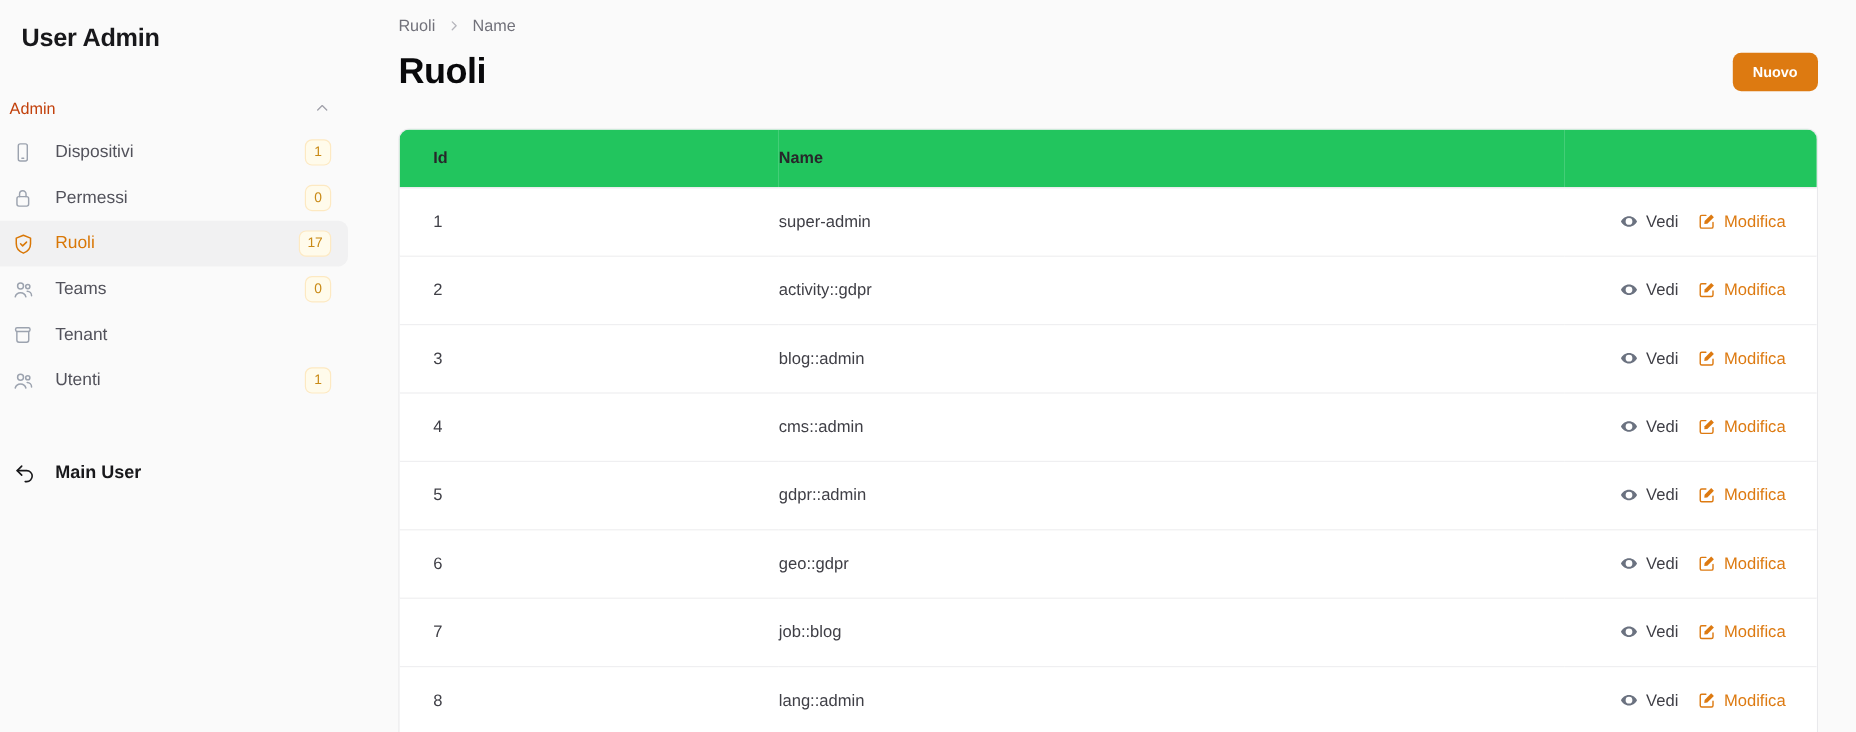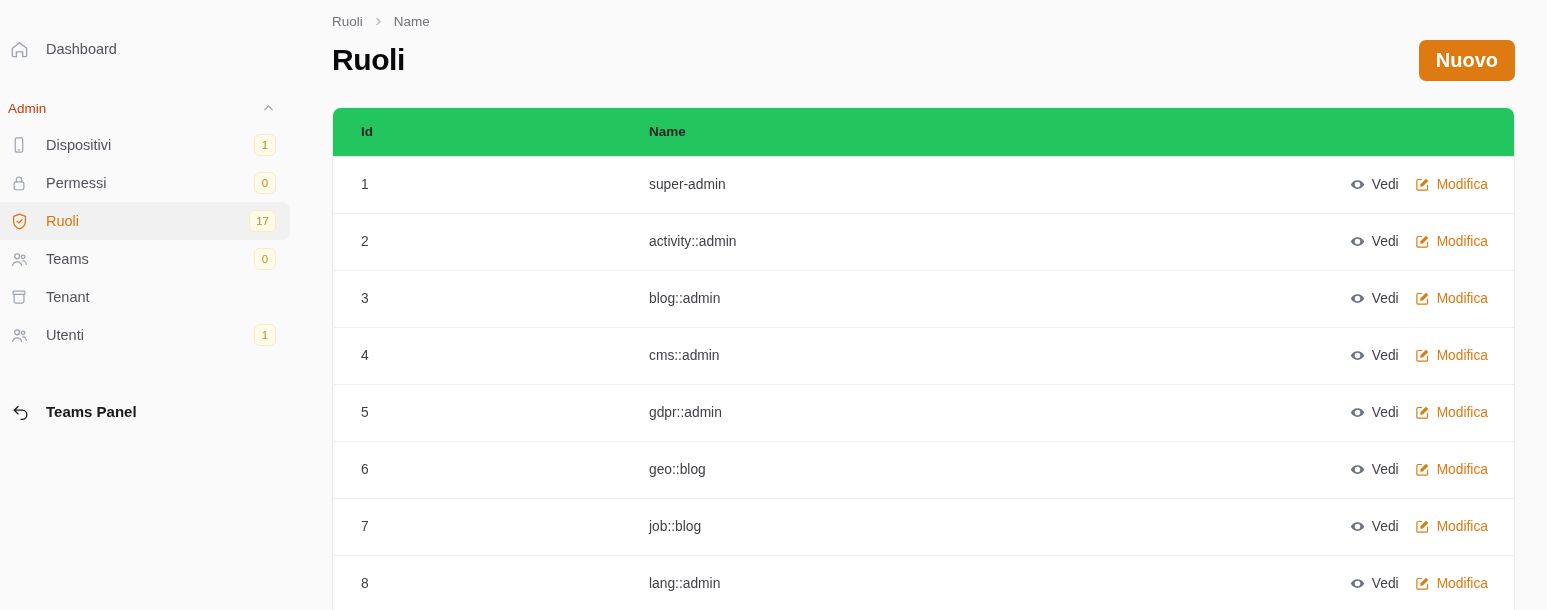--- a/index.html
+++ b/index.html
@@ -84,21 +84,21 @@
   .crumbs .sep { color: #b4b4bb; display: flex; }
   .title-row {
     display: flex; align-items: center;
     padding: 6px 0 0 42px; height: 54px;
   }
   .page-title { font-size: 30px; font-weight: bold; color: #09090b; letter-spacing: -0.4px; }
   .btn-new {
     margin-left: auto; margin-right: 16px;
     background: #dd7a11; color: #ffffff;
     border: none; border-radius: 7px;
-    padding: 9px 17px; font-size: 20px; font-weight: bold;
+    padding: 9px 17px; font-size: 12px; font-weight: bold;
     font-family: "Liberation Sans", sans-serif;
     cursor: pointer;
   }
 
   .card {
     margin: 23px 16px 0 42px;
     background: #ffffff;
     border: 1px solid #e9e9ec;
     border-radius: 9px 9px 0 0;
     overflow: hidden;
@@ -128,31 +128,24 @@
   .act.edit { color: #dd7a11; }
   .act.edit .ico { color: #dd7a11; display:flex; }
 </style>
 </head>
 <body>
 
 <div class="app">
 
   <aside class="sidebar">
 
+    <div class="brand">User Admin</div>
 
     <nav class="nav">
 
-      <div class="nav-row">
-        <span class="ico">
-          <svg width="19" height="19" viewBox="0 0 24 24" fill="none" stroke="currentColor" stroke-width="1.7" stroke-linecap="round" stroke-linejoin="round">
-            <path d="M3 10.5 12 3.5l9 7V20a1 1 0 0 1-1 1h-4v-6h-8v6H4a1 1 0 0 1-1-1z"></path>
-          </svg>
-        </span>
-        <span class="lbl">Dashboard</span>
-      </div>
 
       <div class="section-head">
         <span class="stitle">Admin</span>
         <span class="chev">
           <svg width="15" height="15" viewBox="0 0 24 24" fill="none" stroke="currentColor" stroke-width="1.8" stroke-linecap="round" stroke-linejoin="round">
               <path d="m6 14 6-6 6 6"></path>
             </svg>
         </span>
       </div>
 
@@ -227,21 +220,21 @@
 
     </nav>
 
     <div class="mainpanel">
       <span class="ico">
         <svg width="20" height="20" viewBox="0 0 24 24" fill="none" stroke="currentColor" stroke-width="1.6" stroke-linecap="round" stroke-linejoin="round">
           <path d="M8.5 6.5 4 11l4.5 4.5"></path>
             <path d="M4 11h9.5a5.5 5.5 0 0 1 0 11H12"></path>
         </svg>
       </span>
-      <span class="lbl">Teams Panel</span>
+      <span class="lbl">Main User</span>
     </div>
   </aside>
 
   <main class="main">
 
     <div class="crumbs">
       <a>Ruoli</a>
       <span class="sep">
         <svg width="13" height="13" viewBox="0 0 24 24" fill="none" stroke="currentColor" stroke-width="2" stroke-linecap="round" stroke-linejoin="round">
             <path d="m9 6 6 6-6 6"></path>
@@ -287,21 +280,21 @@
             </svg>
           </span>
           <span>Modifica</span>
         </span>
       </div>
     </td>
   </tr>
 
   <tr>
     <td class="c-id">2</td>
-    <td class="c-name">activity::admin</td>
+    <td class="c-name">activity::gdpr</td>
     <td class="c-act">
       <div class="actions">
         <span class="act view">
           <span class="ico">
             <svg width="15" height="15" viewBox="0 0 24 24" fill="currentColor">
               <path d="M12 5C7 5 2.9 8.4 1.3 12 2.9 15.6 7 19 12 19s9.1-3.4 10.7-7C21.1 8.4 17 5 12 5zm0 11.5A4.5 4.5 0 1 1 12 7.5a4.5 4.5 0 0 1 0 9z"></path>
               <circle cx="12" cy="12" r="2.3" fill="#fff"></circle>
             </svg>
           </span>
           <span>Vedi</span>
@@ -395,21 +388,21 @@
             </svg>
           </span>
           <span>Modifica</span>
         </span>
       </div>
     </td>
   </tr>
 
   <tr>
     <td class="c-id">6</td>
-    <td class="c-name">geo::blog</td>
+    <td class="c-name">geo::gdpr</td>
     <td class="c-act">
       <div class="actions">
         <span class="act view">
           <span class="ico">
             <svg width="15" height="15" viewBox="0 0 24 24" fill="currentColor">
               <path d="M12 5C7 5 2.9 8.4 1.3 12 2.9 15.6 7 19 12 19s9.1-3.4 10.7-7C21.1 8.4 17 5 12 5zm0 11.5A4.5 4.5 0 1 1 12 7.5a4.5 4.5 0 0 1 0 9z"></path>
               <circle cx="12" cy="12" r="2.3" fill="#fff"></circle>
             </svg>
           </span>
           <span>Vedi</span>

